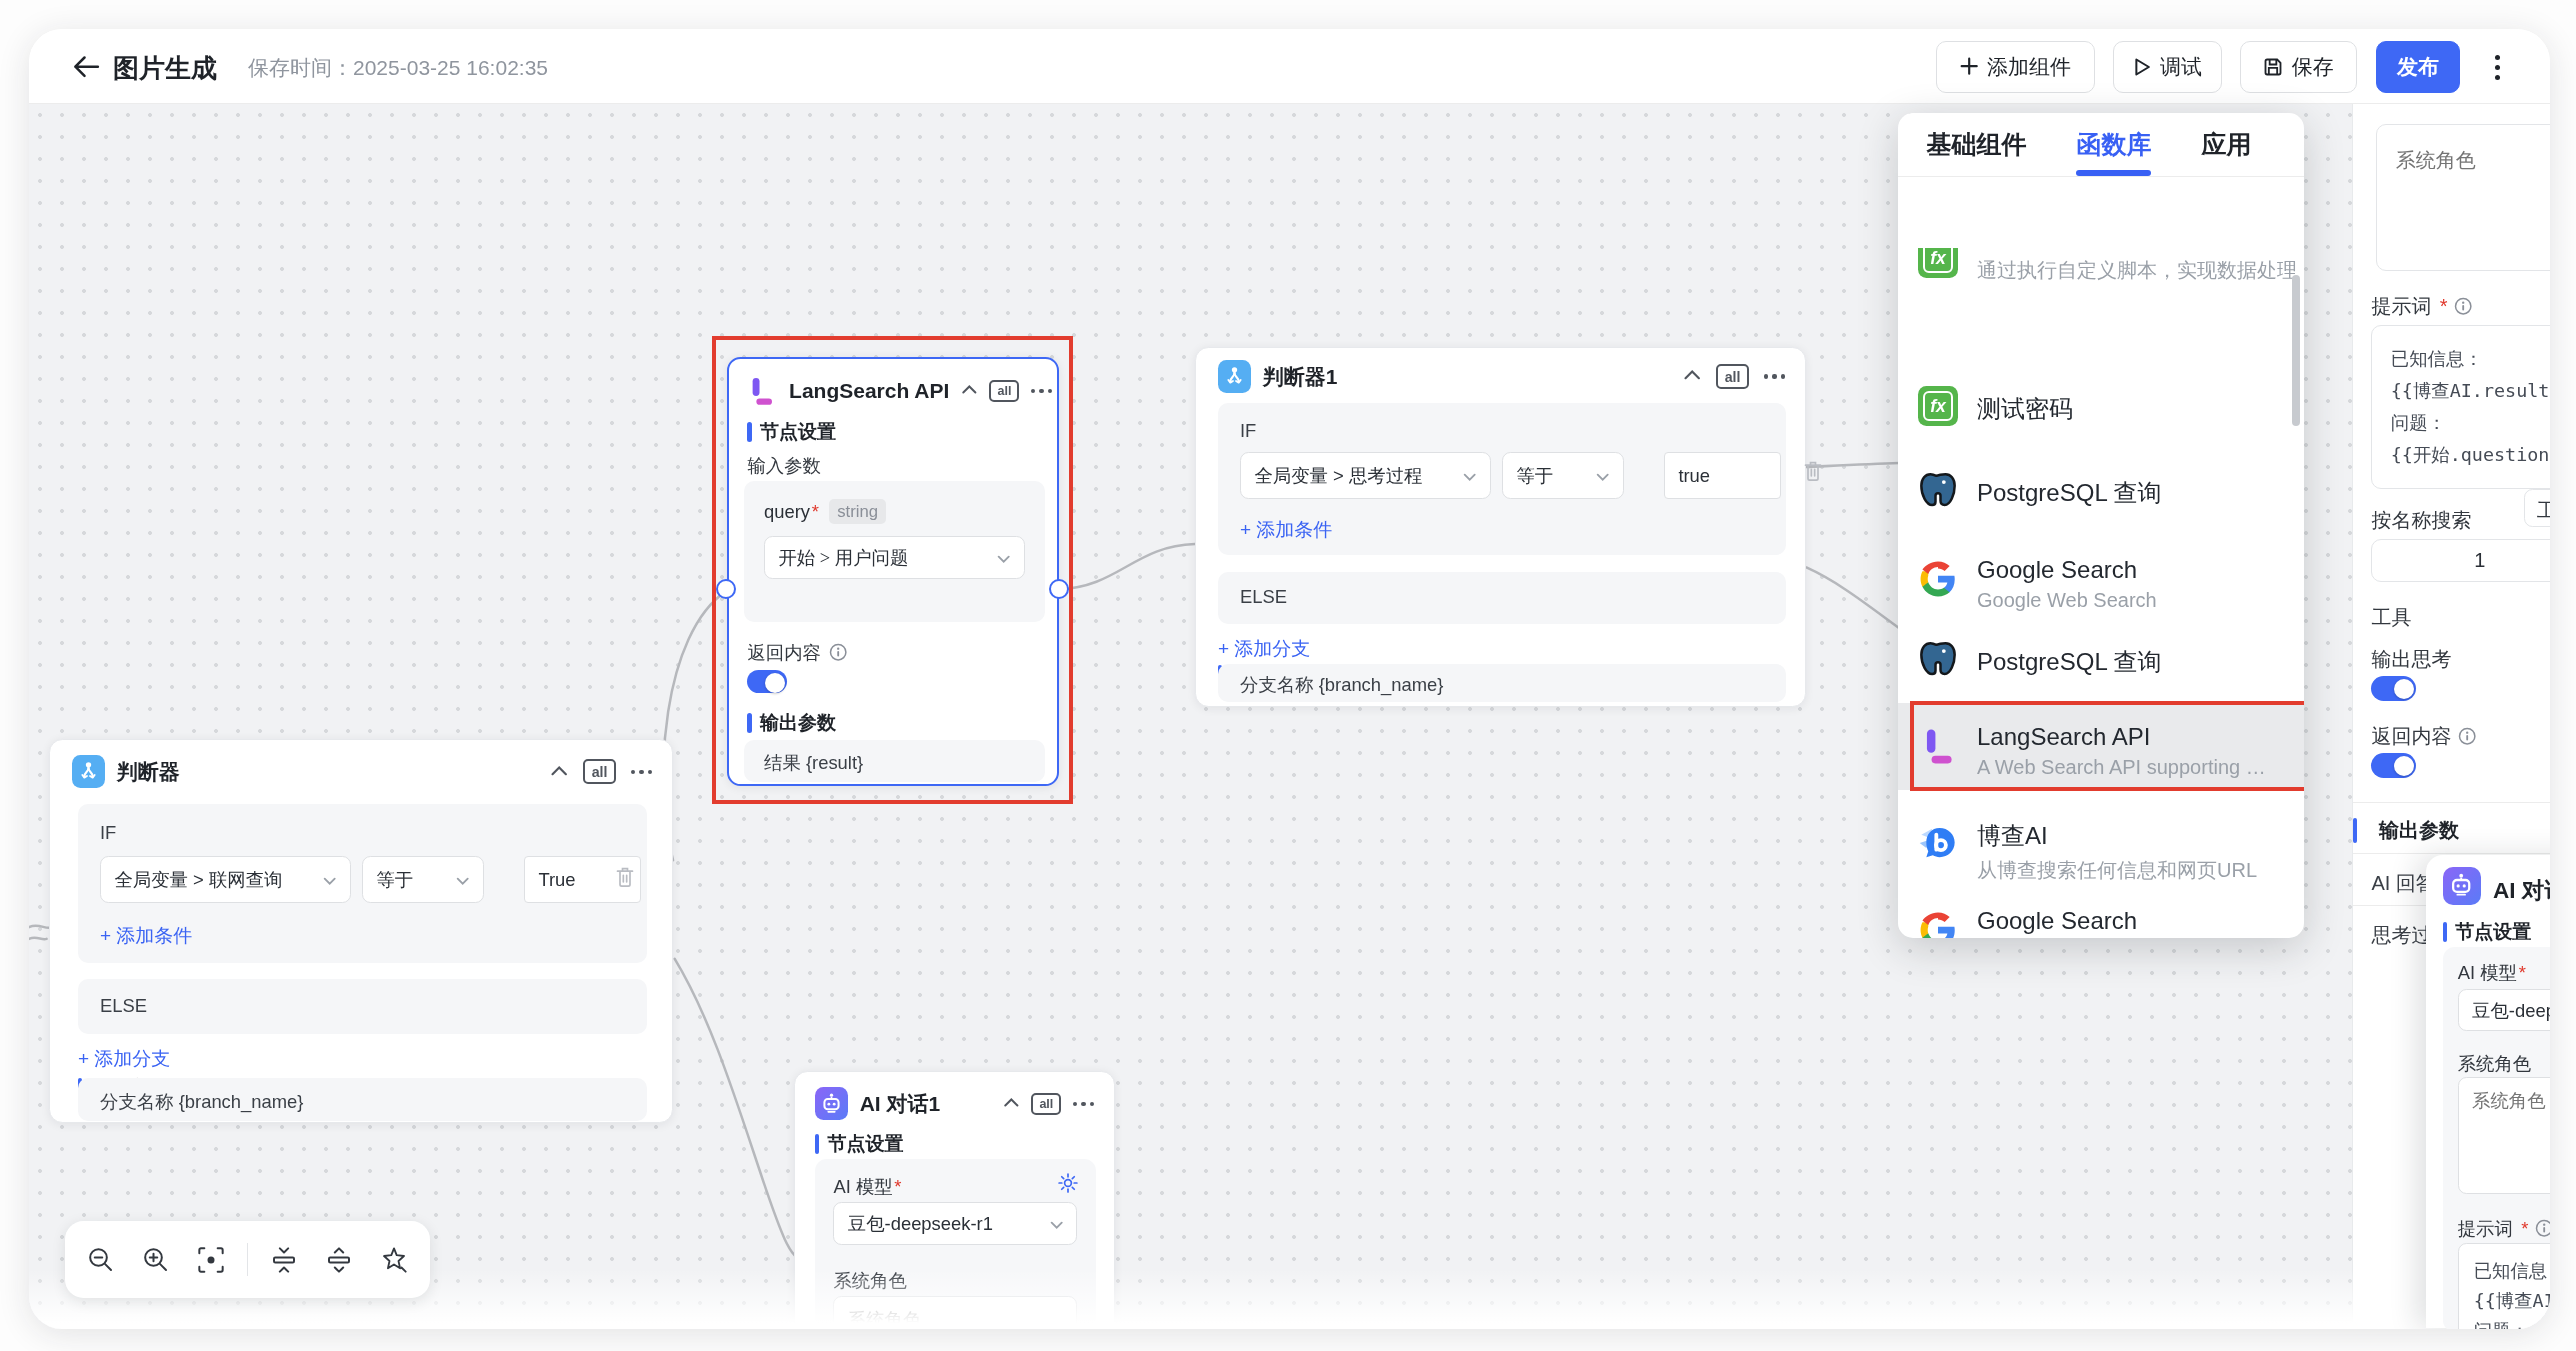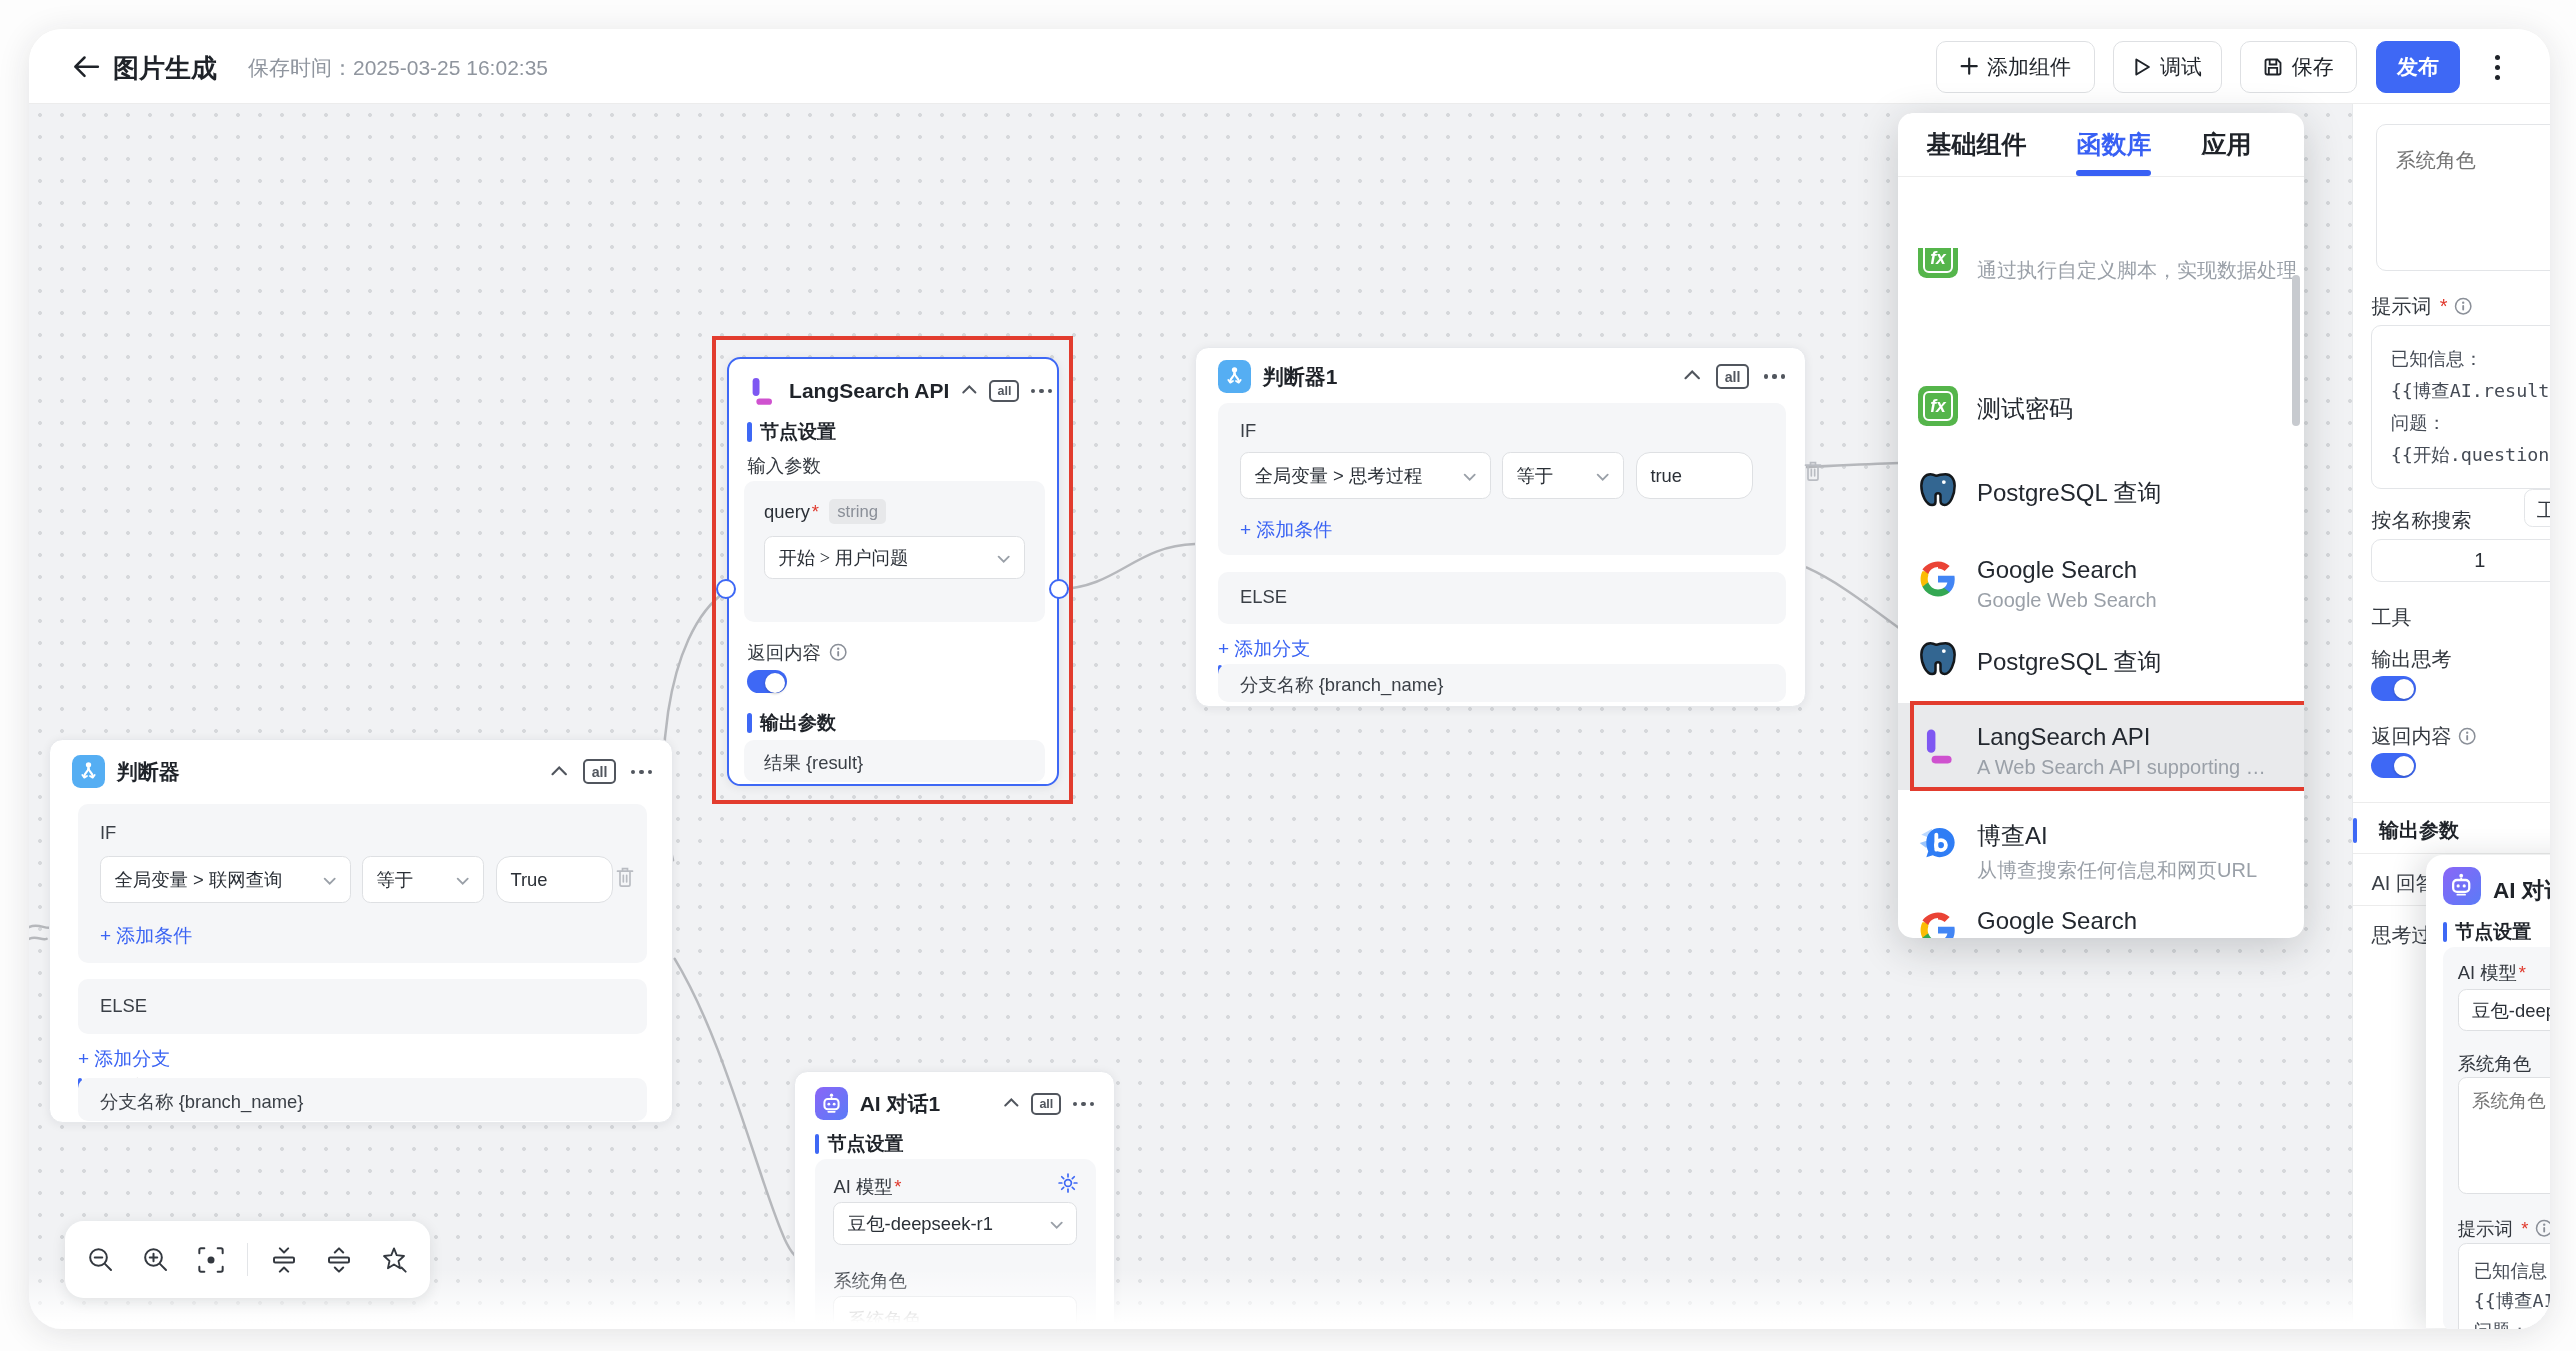--- a/index.html
+++ b/index.html
@@ -32,21 +32,21 @@
   .hdr-icons { margin-left:auto; display:flex; align-items:center; gap:15px; }
   .all-badge { min-width:33px; height:25px; border:2.1px solid #51565e; border-radius:5px; font-size:14.2px; font-weight:bold; color:#51565e; display:flex; align-items:center; justify-content:center; padding:0 3.3px; }
   .dots3 { display:flex; gap:4.2px; }
   .dots3 i { width:4.2px; height:4.2px; border-radius:50%; background:#51565e; }
   .nicon { border-radius:8.4px; display:flex; align-items:center; justify-content:center; flex:0 0 auto; }
   .sec-head { display:flex; align-items:center; gap:8.4px; font-size:19px; font-weight:bold; color:#1f2329; }
   .sec-head .bar { width:4.2px; height:20px; background:#3e68f5; border-radius:2.5px; }
   .gray-box { position:absolute; background:#f5f6f8; border-radius:10px; }
   .sel { background:#fff; border:1.3px solid #dee0e3; border-radius:8.4px; display:flex; align-items:center; padding:0 13.4px; font-size:18.4px; color:#2a2f36; }
   .sel .cv { margin-left:auto; }
-  .txt-in { background:#fff; border:1.3px solid #dee0e3; border-radius:14px; display:flex; align-items:center; padding:0 13.4px; font-size:18.4px; color:#2a2f36; }
+  .txt-in { background:#fff; border:1.3px solid #dee0e3; border-radius:4px; display:flex; align-items:center; padding:0 13.4px; font-size:18.4px; color:#2a2f36;margin-left:28px; }
   .blue-link { font-size:19px; color:#3a63f3; cursor:pointer; white-space:nowrap; }
   .toggle { width:45px; height:25px; border-radius:13.4px; background:#3e68f5; position:relative; cursor:pointer; }
   .toggle::after { content:""; position:absolute; right:2.5px; top:2.5px; width:20px; height:20px; border-radius:50%; background:#fff; box-shadow:0 0.8px 2.5px rgba(0,0,0,.25); }
   .req { color:#e0382c; margin-left:1.7px; }
   .info-i { display:inline-flex; }
   .port { position:absolute; width:20px; height:20px; border-radius:50%; background:#fff; border:2.5px solid #3e68f5; z-index:26; }
   .red-box { position:absolute; border:4.2px solid #e23c2e; z-index:25; pointer-events:none; }
   .tag { background:#e7e8ea; color:#8a8f98; border-radius:5px; font-size:16.7px; padding:2.5px 8.4px; margin-left:10px; }
 
   

